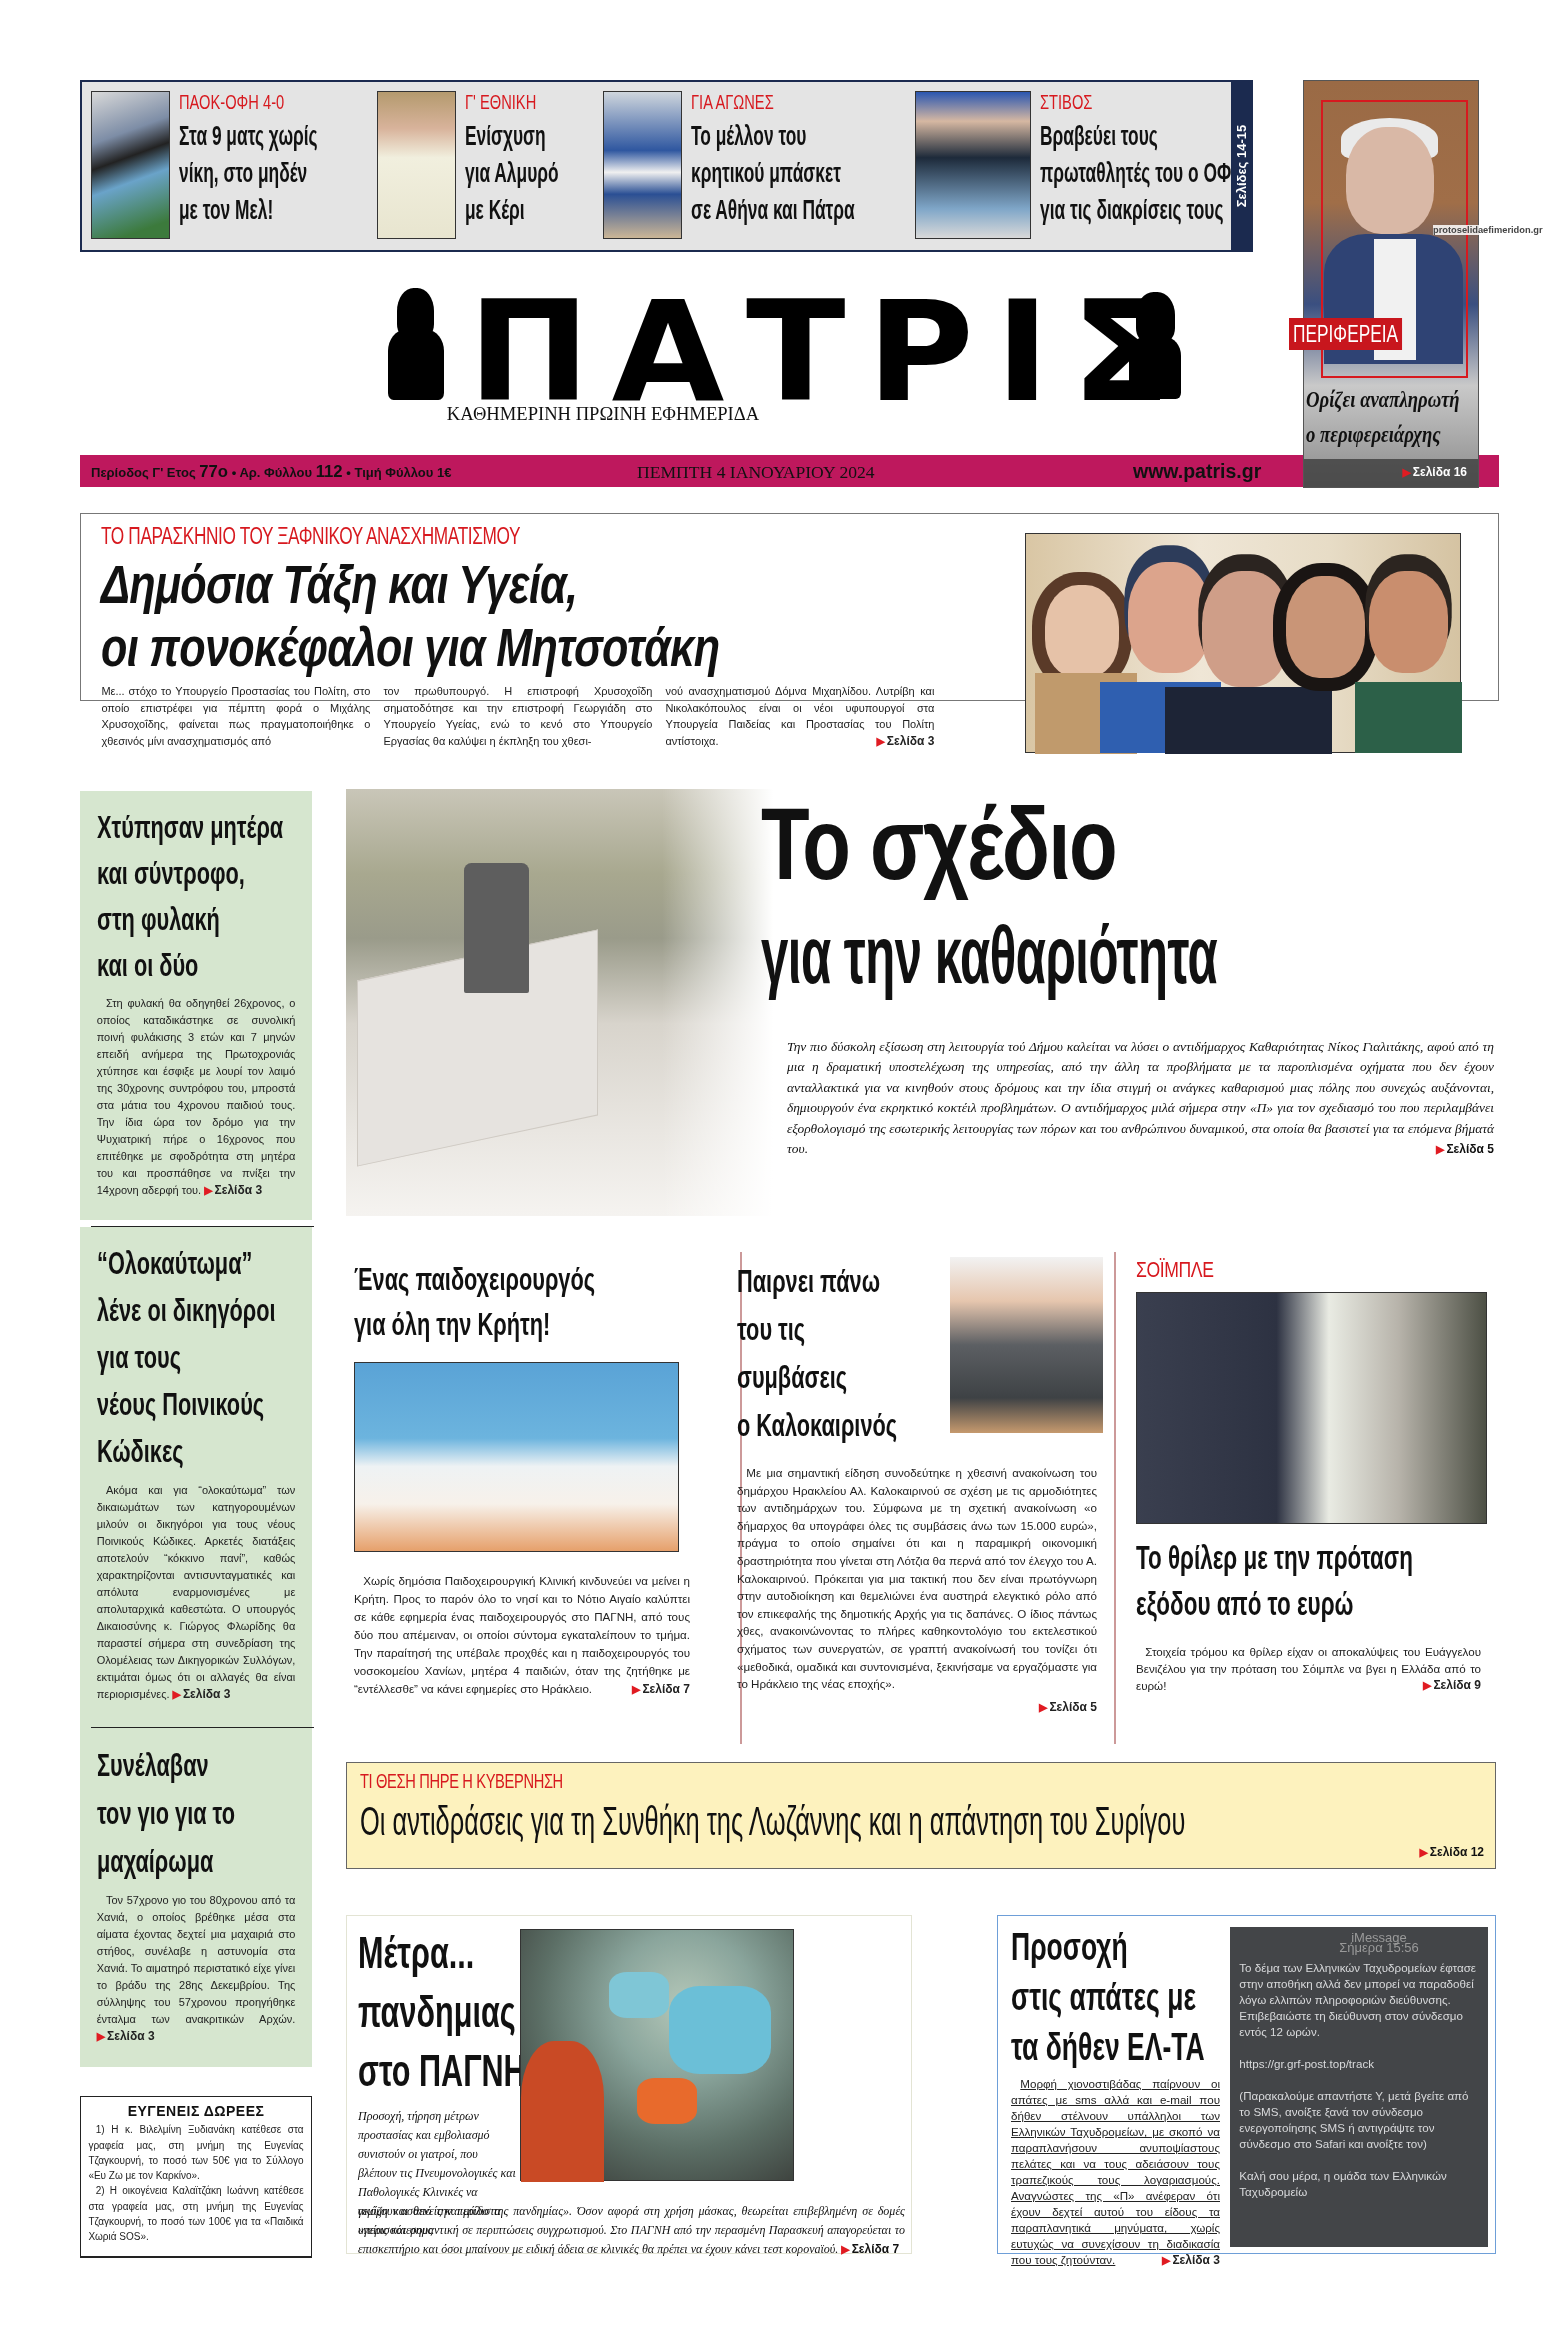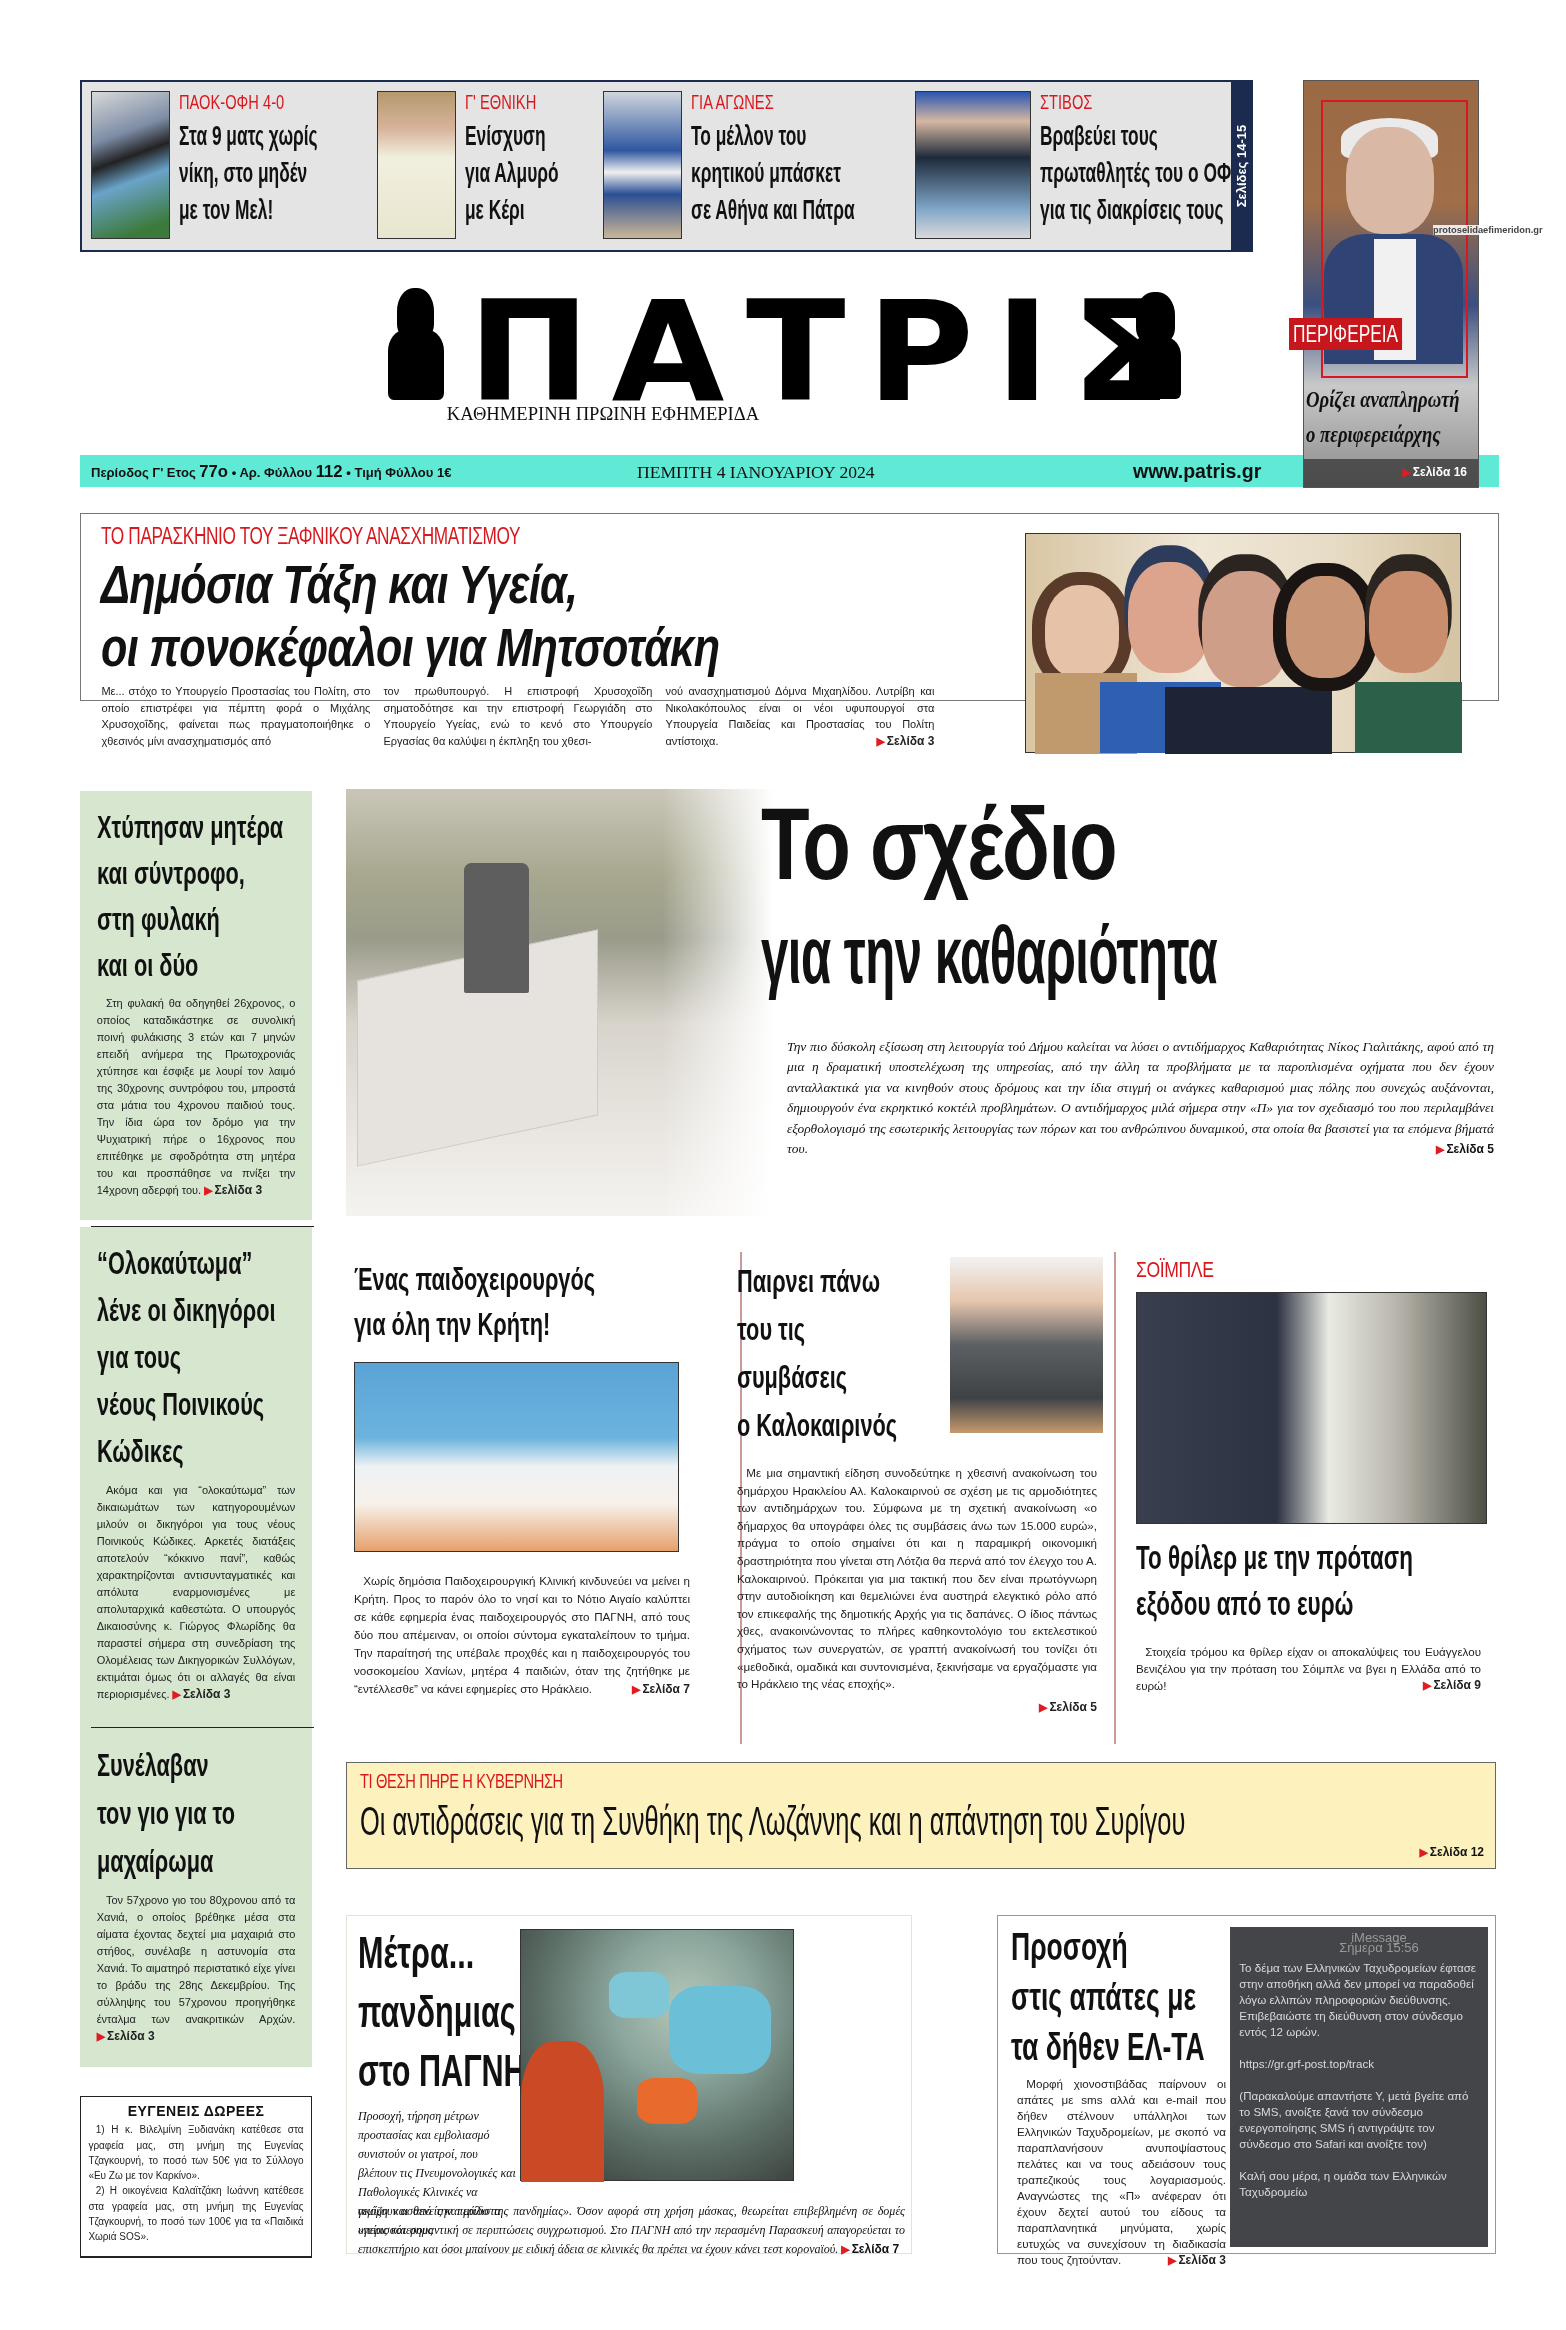--- a/index.html
+++ b/index.html
@@ -20,21 +20,21 @@
   .sport-title { position: absolute; top: 26px; font-size: 28px; line-height: 37px; color: #111; white-space: nowrap; transform: scaleX(0.62); transform-origin: left top; font-weight: bold; }
   #pages-vertical { right: 0; top: 0; width: 20.4px; height: 100%; background: #1b2a4f; color: #fff; }
   #pages-vertical span { position: absolute; left: 50%; top: 50%; transform: translate(-50%,-50%) rotate(-90deg); white-space: nowrap; font-size: 13px; font-weight: bold; }
 
   
   #masthead-title { left: 468px; top: 283px; font-size: 139px; font-weight: 900; letter-spacing: 20.4px; color: #000; font-family: "DejaVu Sans", sans-serif; transform: scaleX(1.05); transform-origin: left top; line-height: 1; }
   #tagline { left: 0; width: 1206px; top: 403px; text-align: center; font-family: "Liberation Serif", serif; font-size: 18.6px; color: #111; }
   .bust { position: absolute; background: #000; border-radius: 45% 45% 30% 30%; }
 
   
-  #info-bar { left: 80px; top: 455px; width: 1419px; height: 32px; background: #5eead4; }
+  #info-bar { left: 80px; top: 455px; width: 1419px; height: 32px; background: #be185d; }
   #info-left { left: 11px; top: 7.4px; font-size: 13px; font-weight: bold; color: #111; white-space: nowrap; }
   #info-left b { font-size: 16.7px; }
   #info-date { left: 557px; top: 6.5px; font-family: "Liberation Serif", serif; font-size: 17.6px; color: #111; white-space: nowrap; }
   #info-url { left: 1053px; top: 4.6px; font-size: 19.5px; font-weight: bold; color: #111; }
 
   
   #promo { left: 1303px; top: 80px; width: 176px; height: 408px; background: linear-gradient(#9a6a45 0%, #a06e48 30%, #3a4f80 55%, #c9c9c9 75%, #8b8b8b 100%); border: 0.9px solid #555; }
   #promo-frame { left: 16.7px; top: 18.6px; width: 147px; height: 278px; border: 2.8px solid #d7191f; }
   #promo-face { left: 42px; top: 46px; width: 88px; height: 107px; background: #d9b8a6; border-radius: 45% 45% 40% 40%; }
   #promo-hair { left: 37px; top: 37px; width: 97px; height: 42px; background: #eaeaea; border-radius: 50% 50% 20% 20%; }
@@ -80,21 +80,21 @@
   
   #pandemic-box { left: 346px; top: 1915px; width: 566px; height: 339px; border: 1.9px solid #e3e4d4; background: #fff; }
   #pandemic-title { left: 11px; top: 7.4px; font-size: 45px; line-height: 59px; font-weight: bold; white-space: nowrap; transform: scaleX(0.68); transform-origin: left top; }
   #pandemic-lead { left: 11px; top: 191px; width: 158px; font-size: 12px; line-height: 19px; font-style: italic; font-family: "Liberation Serif", serif; color: #111; }
   #pandemic-lead-cont { left: 11px; top: 286px; width: 547px; font-size: 12px; line-height: 19px; font-style: italic; font-family: "Liberation Serif", serif; color: #111; text-align: justify; }
   #pandemic-photo { left: 173px; top: 13px; width: 274px; height: 252px; background: radial-gradient(circle at 60% 30%, #b4c7b8 0%, #8aa59c 30%, #5c6f66 60%, #2f2d2b 100%); border: 0.9px solid #333; }
   .mask { position: absolute; border-radius: 30%; }
 
   #scam-box { left: 997px; top: 1915px; width: 499px; height: 339px; border: 1.9px solid #6e9fd8; background: #fff; }
   #scam-title { left: 13px; top: 5.6px; font-size: 39px; line-height: 50px; font-weight: bold; white-space: nowrap; transform: scaleX(0.68); transform-origin: left top; }
-  #scam-body { left: 19px; top: 160px; width: 209px; }
+  #scam-body { left: 13px; top: 160px; width: 209px; text-decoration: underline; }
   #sms { left: 232px; top: 11px; width: 258px; height: 320px; background: #434548; color: #d9dadc; padding: 33px 9.3px 5.6px 9.3px; font-size: 11.6px; line-height: 16px; }
   #sms-header { position: absolute; left: 0; top: 5.6px; width: 100%; text-align: center; font-size: 13px; line-height: 10.2px; color: #999; padding-left: 40px; }
   #sms p { margin-bottom: 16px; }
 
   #donations { left: 80px; top: 2096px; width: 232px; height: 162px; border: 1.9px solid #222; border-bottom-width: 2.8px; padding: 5.6px 7.4px; }
   #donations-title { text-align: center; font-weight: bold; font-size: 14px; letter-spacing: 0.5px; margin-bottom: 3.7px; }
   #donations p { font-size: 10px; line-height: 15.3px; text-align: justify; text-indent: 7.4px; color: #222; }
 </style>
 </head>
 <body>

